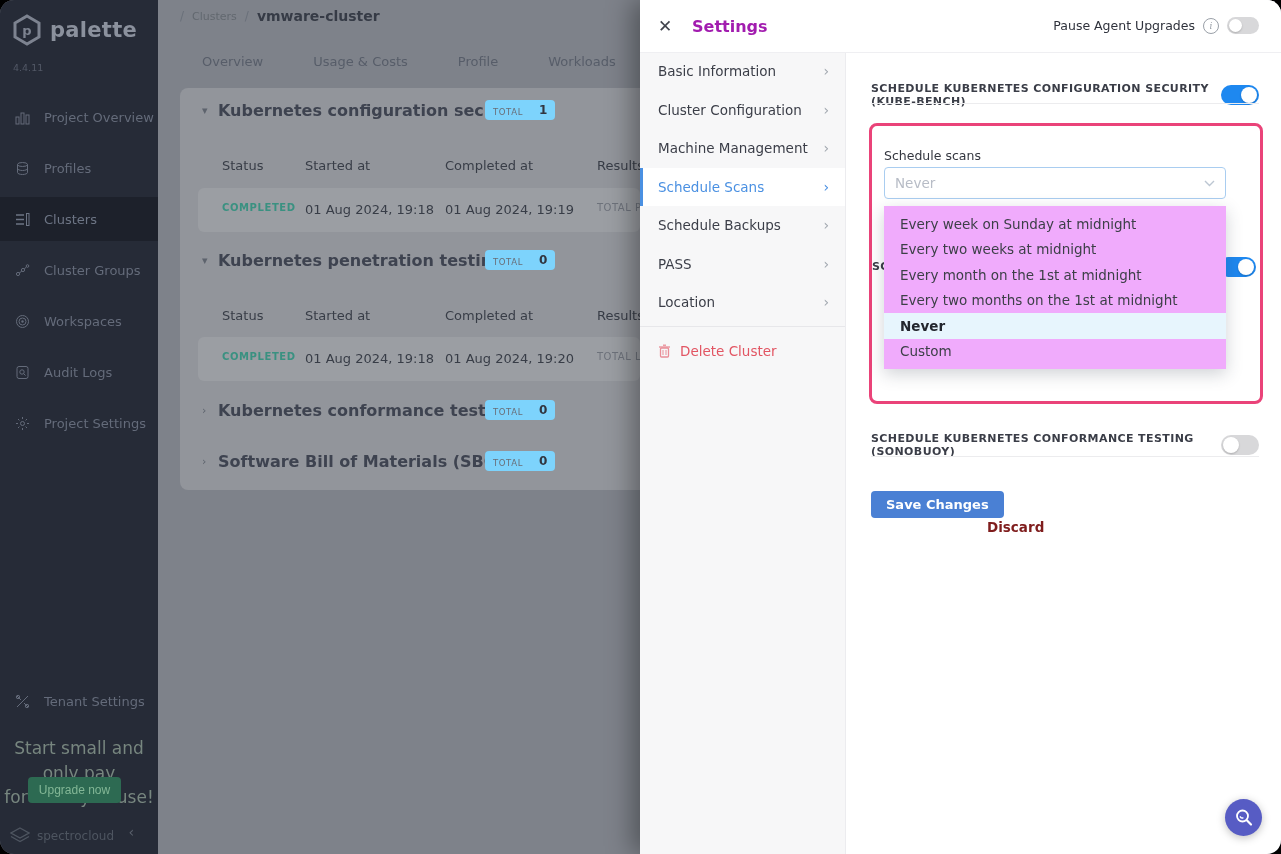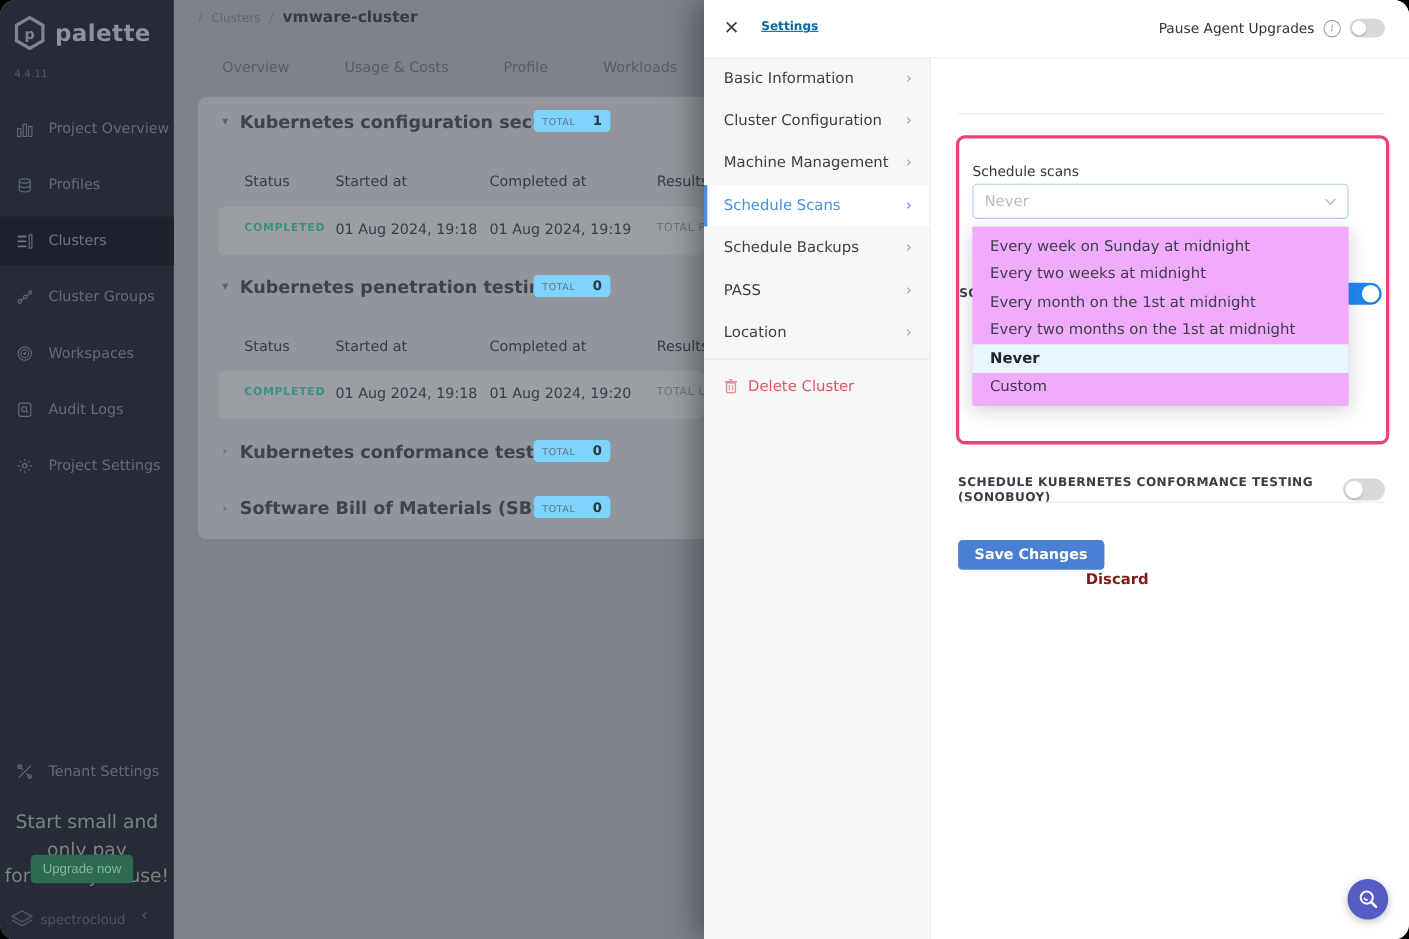--- a/index.html
+++ b/index.html
@@ -40,21 +40,21 @@
   .trow{position:absolute;left:18px;width:442px;height:44px;background:#9b9ea3;border-radius:6px;}
   .cell{position:absolute;top:14px;font-size:13px;color:#383d47;white-space:nowrap;}
   .cell.status{font-size:10px;font-weight:700;letter-spacing:.6px;color:#3a9181;}
   .cell.res{font-size:10px;letter-spacing:.5px;color:#6d727b;}
   .col-status{left:42px;} .col-start{left:125px;} .col-comp{left:265px;} .col-res{left:417px;}
 
   
   .drawer{position:absolute;left:640px;top:0;width:641px;height:854px;background:#fff;z-index:10;box-shadow:-8px 0 24px rgba(0,0,0,.35);}
   .drawer-head{position:absolute;left:0;top:0;width:641px;height:52px;background:#fff;border-bottom:1px solid #efeff2;z-index:5;}
   .close-x{position:absolute;left:18px;top:16px;font-size:17px;color:#41444d;cursor:pointer;}
-  .drawer-title{position:absolute;left:52px;top:17px;font-size:11px;font-weight:600;color:#0369a1;text-decoration:underline;}
+  .drawer-title{position:absolute;left:52px;top:17px;font-size:16px;font-weight:600;color:#a21caf;}
   .pause-wrap{position:absolute;right:22px;top:17px;display:flex;align-items:center;gap:8px;}
   .pause-label{font-size:12.5px;color:#2f323c;}
   .info-ico{width:14px;height:14px;border:1.2px solid #9aa0a8;border-radius:50%;color:#9aa0a8;font-size:9px;display:flex;align-items:center;justify-content:center;font-style:italic;font-family:"DejaVu Serif",serif;}
 
   .drawer-nav{position:absolute;left:0;top:52px;width:205px;height:802px;background:#f7f7f8;border-right:1px solid #ececef;}
   .nav-item{position:relative;height:38.5px;display:flex;align-items:center;justify-content:space-between;padding:0 16px 0 18px;font-size:13.5px;color:#3b3e48;cursor:pointer;}
   .nav-item .chev{color:#a2a8b0;font-size:14px;}
   .nav-item.active{background:#fff;color:#4a90e2;box-shadow:inset 3px 0 0 #4a90e2;}
   .nav-item.active .chev{color:#4a90e2;}
   .nav-divider{height:1px;background:#e7e7ea;margin:4px 0 6px;}
@@ -335,20 +335,26 @@
             <rect x="2.5" y="4" width="8" height="9" rx="1" fill="none" stroke="#e98e98" stroke-width="1.3"></rect>
             <line x1="1" y1="3" x2="12" y2="3" stroke="#e98e98" stroke-width="1.3"></line>
             <line x1="5" y1="1.2" x2="8" y2="1.2" stroke="#e98e98" stroke-width="1.3"></line>
             <line x1="5" y1="6" x2="5" y2="11" stroke="#e98e98"></line>
             <line x1="8" y1="6" x2="8" y2="11" stroke="#e98e98"></line>
           </svg>
         <span>Delete Cluster</span>
       </div>
     </nav>
 
+    <div class="setting-row" style="top:82px">
+      <span class="setting-label">SCHEDULE KUBERNETES CONFIGURATION SECURITY (KUBE-BENCH)</span>
+      <span class="toggle on">
+          <span class="knob"></span>
+        </span>
+    </div>
     <div class="hr" style="top:103px"></div>
 
     <div class="field-label">Schedule scans</div>
     <div class="select">
       <span class="val">Never</span>
       <span class="sel-chev"><svg width="11" height="7" viewBox="0 0 11 7">
             <polyline points="1,1 5.5,5.5 10,1" fill="none" stroke="#bcc6d2" stroke-width="1.4"></polyline>
           </svg></span>
     </div>
 

